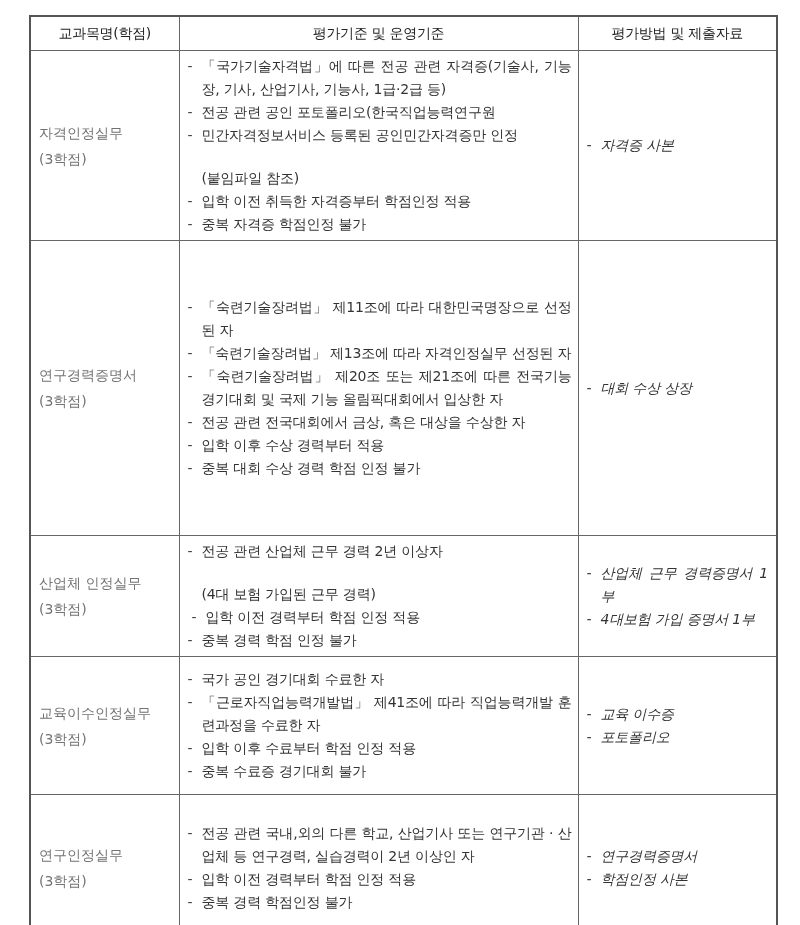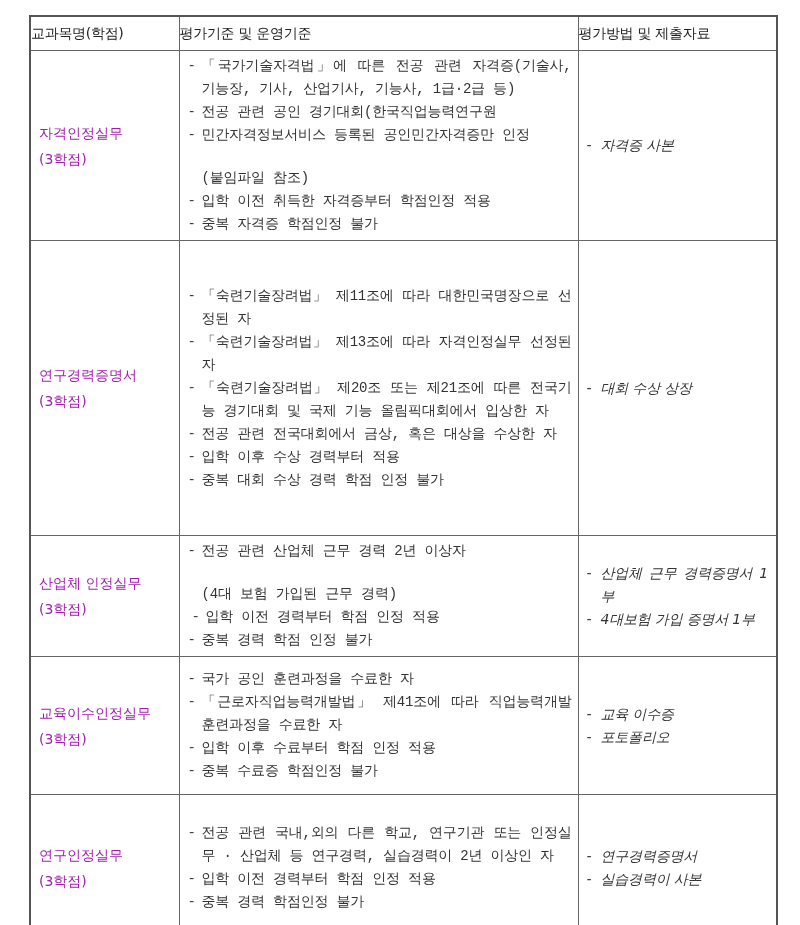--- a/index.html
+++ b/index.html
@@ -32,34 +32,33 @@
   }
   col.c1 { width: 149px; }
   col.c2 { width: 399px; }
   col.c3 { width: 199px; }
 
   thead th {
     height: 33px;
     font-size: 14px;
     font-weight: normal;
     color: #222222;
-    text-align: left;
+    text-align: center;
     letter-spacing: -0.3px;
   }
   .course-cell {
     padding-left: 8px !important;
     font-size: 14px;
     line-height: 26px;
-    color: #a21caf;
+    color: #737373;
   }
   .course-name, .course-credit { display: block; }
 
   .criteria-cell {
     padding: 4px 6px 4px 8px !important;
-    font-family: Liberation Mono, monospace;
   }
   .criteria-cell ul, .method-cell ul {
     list-style: none;
     margin: 0;
     padding: 0;
   }
   .criteria-cell li, .method-cell li {
     position: relative;
     padding-left: 14px;
     font-size: 14px;
@@ -113,21 +112,21 @@
   <tbody>
 
     <tr class="row-1">
       <td class="course-cell">
         <span class="course-name">자격인정실무</span>
         <span class="course-credit">(3학점)</span>
       </td>
       <td class="criteria-cell">
         <ul>
           <li>「국가기술자격법」에 따른 전공 관련 자격증(기술사, 기능장, 기사, 산업기사, 기능사, 1급·2급 등)</li>
-          <li>전공 관련 공인 경기대회(한국직업능력연구원</li>
+          <li>전공 관련 공인 포토폴리오(한국직업능력연구원</li>
           <li>민간자격정보서비스 등록된 공인민간자격증만 인정</li>
           <li class="indent-paren">(붙임파일 참조)</li>
           <li>입학 이전 취득한 자격증부터 학점인정 적용</li>
           <li>중복 자격증 학점인정 불가</li>
         </ul>
       </td>
       <td class="method-cell">
         <ul>
           <li>자격증 사본</li>
         </ul>
@@ -177,47 +176,47 @@
       </td>
     </tr>
 
     <tr class="row-4">
       <td class="course-cell">
         <span class="course-name">교육이수인정실무</span>
         <span class="course-credit">(3학점)</span>
       </td>
       <td class="criteria-cell">
         <ul>
-          <li>국가 공인 훈련과정을 수료한 자</li>
+          <li>국가 공인 경기대회 수료한 자</li>
           <li>「근로자직업능력개발법」 제41조에 따라 직업능력개발 훈련과정을 수료한 자</li>
           <li>입학 이후 수료부터 학점 인정 적용</li>
-          <li>중복 수료증 학점인정 불가</li>
+          <li>중복 수료증 경기대회 불가</li>
         </ul>
       </td>
       <td class="method-cell">
         <ul>
           <li>교육 이수증</li>
           <li>포토폴리오</li>
         </ul>
       </td>
     </tr>
 
     <tr class="row-5">
       <td class="course-cell">
         <span class="course-name">연구인정실무</span>
         <span class="course-credit">(3학점)</span>
       </td>
       <td class="criteria-cell">
         <ul>
-          <li>전공 관련 국내,외의 다른 학교, 연구기관 또는 인정실무 · 산업체 등 연구경력, 실습경력이 2년 이상인 자</li>
+          <li>전공 관련 국내,외의 다른 학교, 산업기사 또는 연구기관 · 산업체 등 연구경력, 실습경력이 2년 이상인 자</li>
           <li>입학 이전 경력부터 학점 인정 적용</li>
           <li>중복 경력 학점인정 불가</li>
         </ul>
       </td>
       <td class="method-cell">
         <ul>
           <li>연구경력증명서</li>
-          <li>실습경력이 사본</li>
+          <li>학점인정 사본</li>
         </ul>
       </td>
     </tr>
   </tbody>
 </table>
 
 </body></html>

